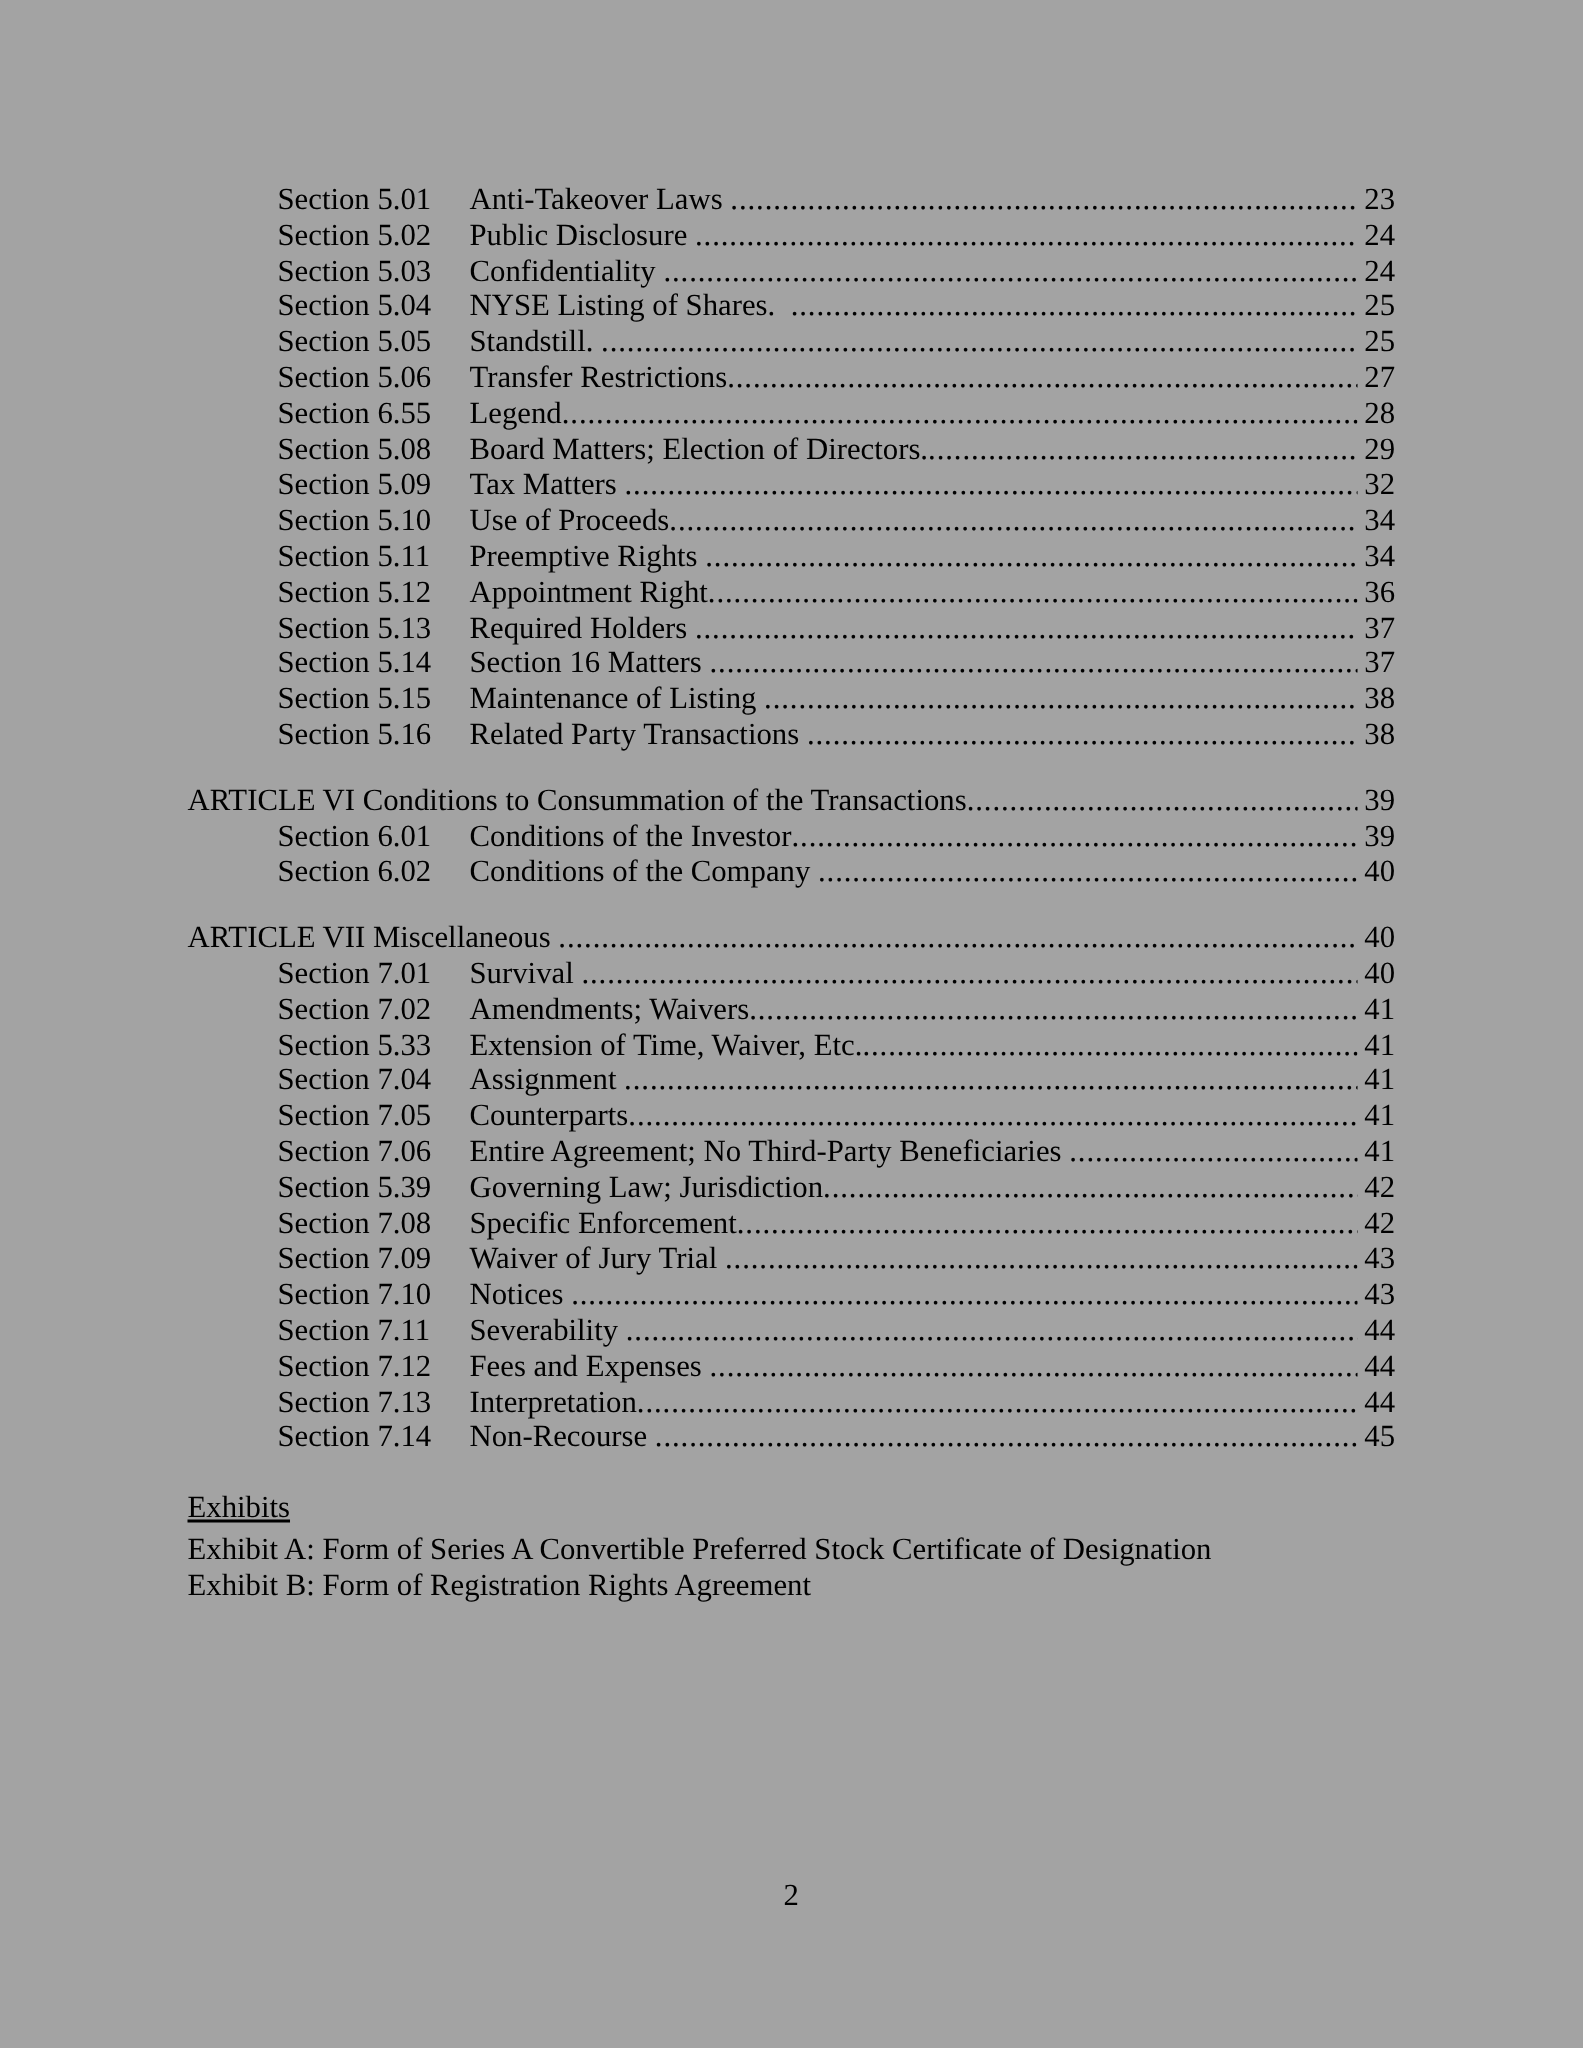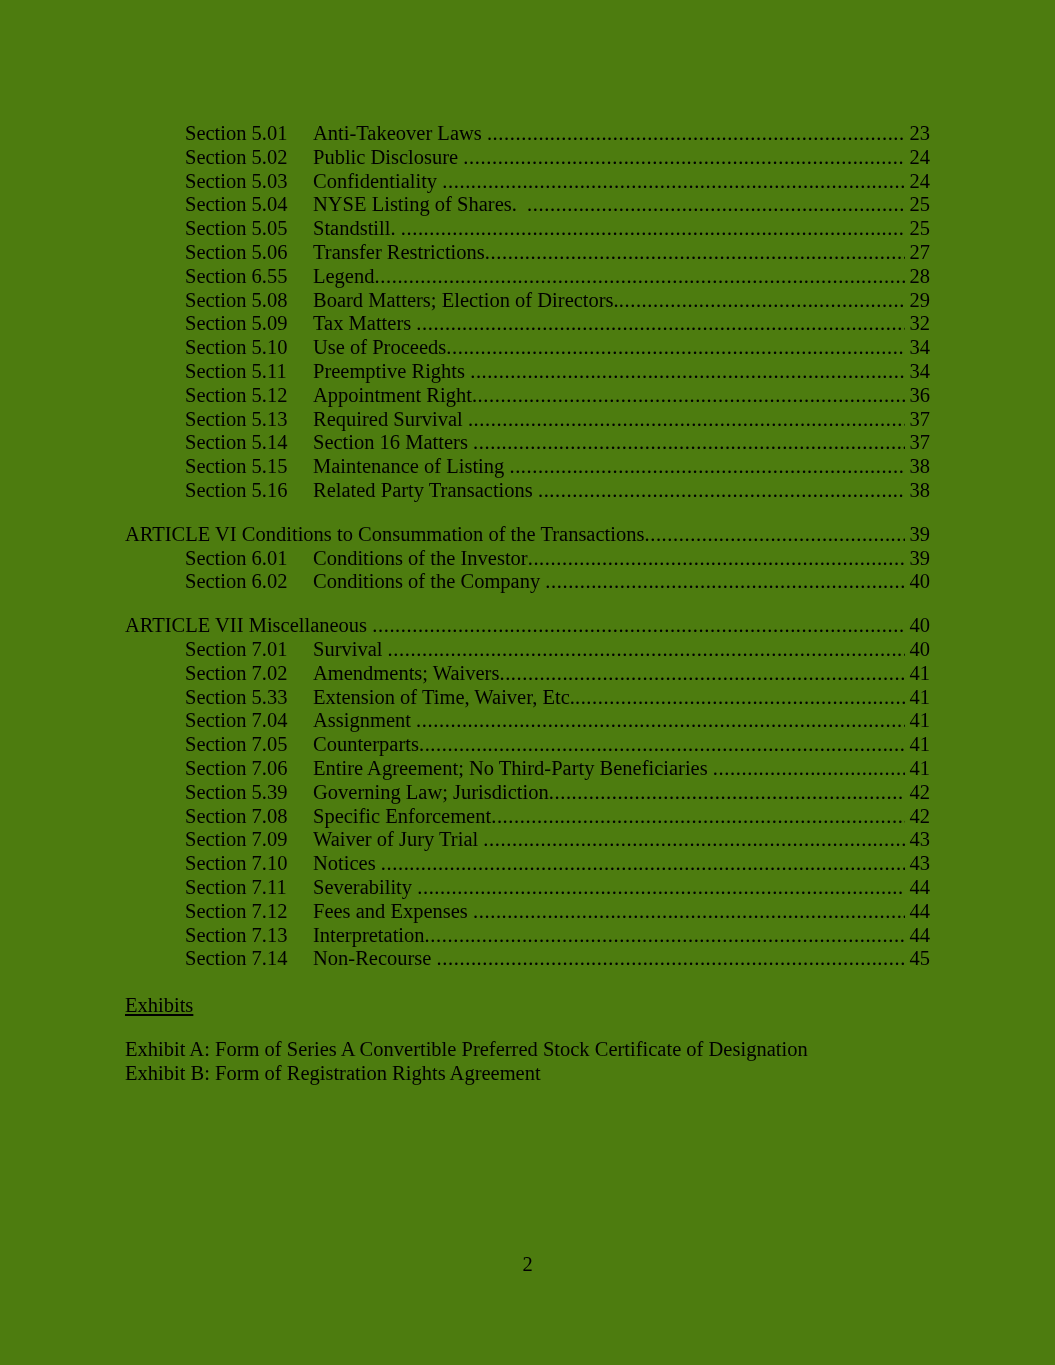--- a/index.html
+++ b/index.html
@@ -1,21 +1,21 @@
 <!DOCTYPE html>
 <html><head>
 <meta charset="utf-8">
 <style>
   html, body { margin: 0; padding: 0; background: #e8e8e8; }
   .page {
     position: relative;
     width: 1055px;
     height: 1365px;
     margin: 0 auto;
-    background: #4d7c0f;
+    background: #a3a3a3;
     box-sizing: border-box;
     padding: 122px 125px 0 125px;
     font-family: "Liberation Serif", "DejaVu Serif", serif;
     font-size: 20.5px;
     line-height: 23.8px;
     color: #000000;
     overflow: hidden;
   }
   .toc-group { margin-bottom: 20px; }
   .toc-row {
@@ -42,21 +42,21 @@
   .pagenum {
     flex: 0 0 auto;
     padding-left: 5px;
     text-align: right;
   }
   .exhibits-heading {
     margin-top: 23px;
     height: 23.8px;
   }
   .exhibits-heading span { text-decoration: underline; text-align: center; }
-  .exhibit-lines { margin-top: 20px; }
+  .exhibit-lines { margin-top: 4px; }
   .exhibit-line { height: 23.8px; white-space: pre; }
   .page-footer {
     position: absolute;
     top: 1253px;
     left: 0;
     right: 0;
     text-align: center;
   }
 </style>
 </head>
@@ -133,21 +133,21 @@
           <span class="pagenum">34</span>
         </div>
         <div class="toc-row sec-row">
           <span class="sec-label">Section 5.12</span>
           <span class="row-title">Appointment Right</span>
           <span class="dots">....................................................................................................................................................................................................................................................................</span>
           <span class="pagenum">36</span>
         </div>
         <div class="toc-row sec-row">
           <span class="sec-label">Section 5.13</span>
-          <span class="row-title">Required Survival </span>
+          <span class="row-title">Required Holders </span>
           <span class="dots">....................................................................................................................................................................................................................................................................</span>
           <span class="pagenum">37</span>
         </div>
         <div class="toc-row sec-row">
           <span class="sec-label">Section 5.14</span>
           <span class="row-title">Section 16 Matters </span>
           <span class="dots">....................................................................................................................................................................................................................................................................</span>
           <span class="pagenum">37</span>
         </div>
         <div class="toc-row sec-row">

